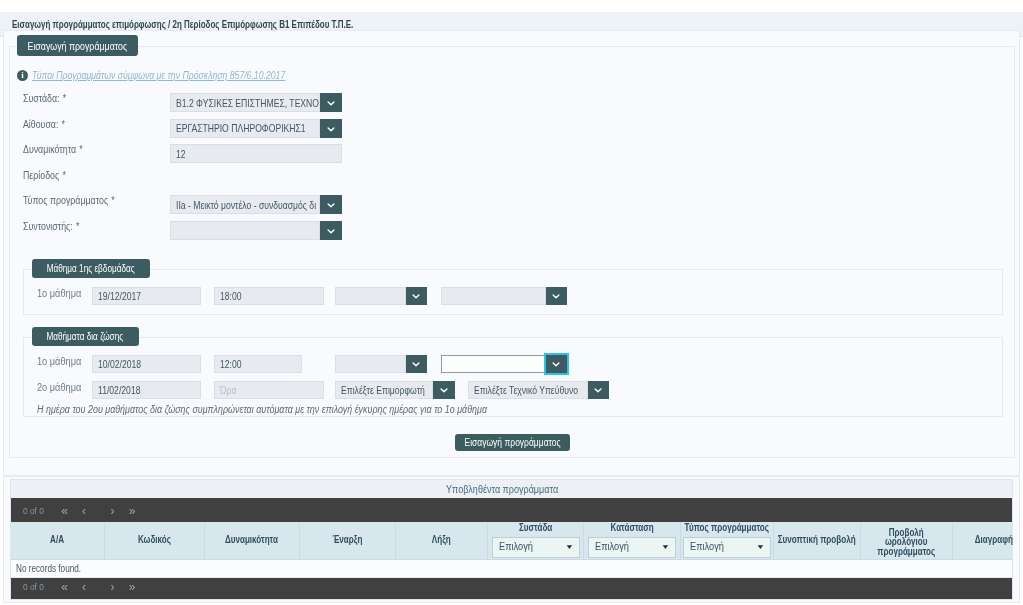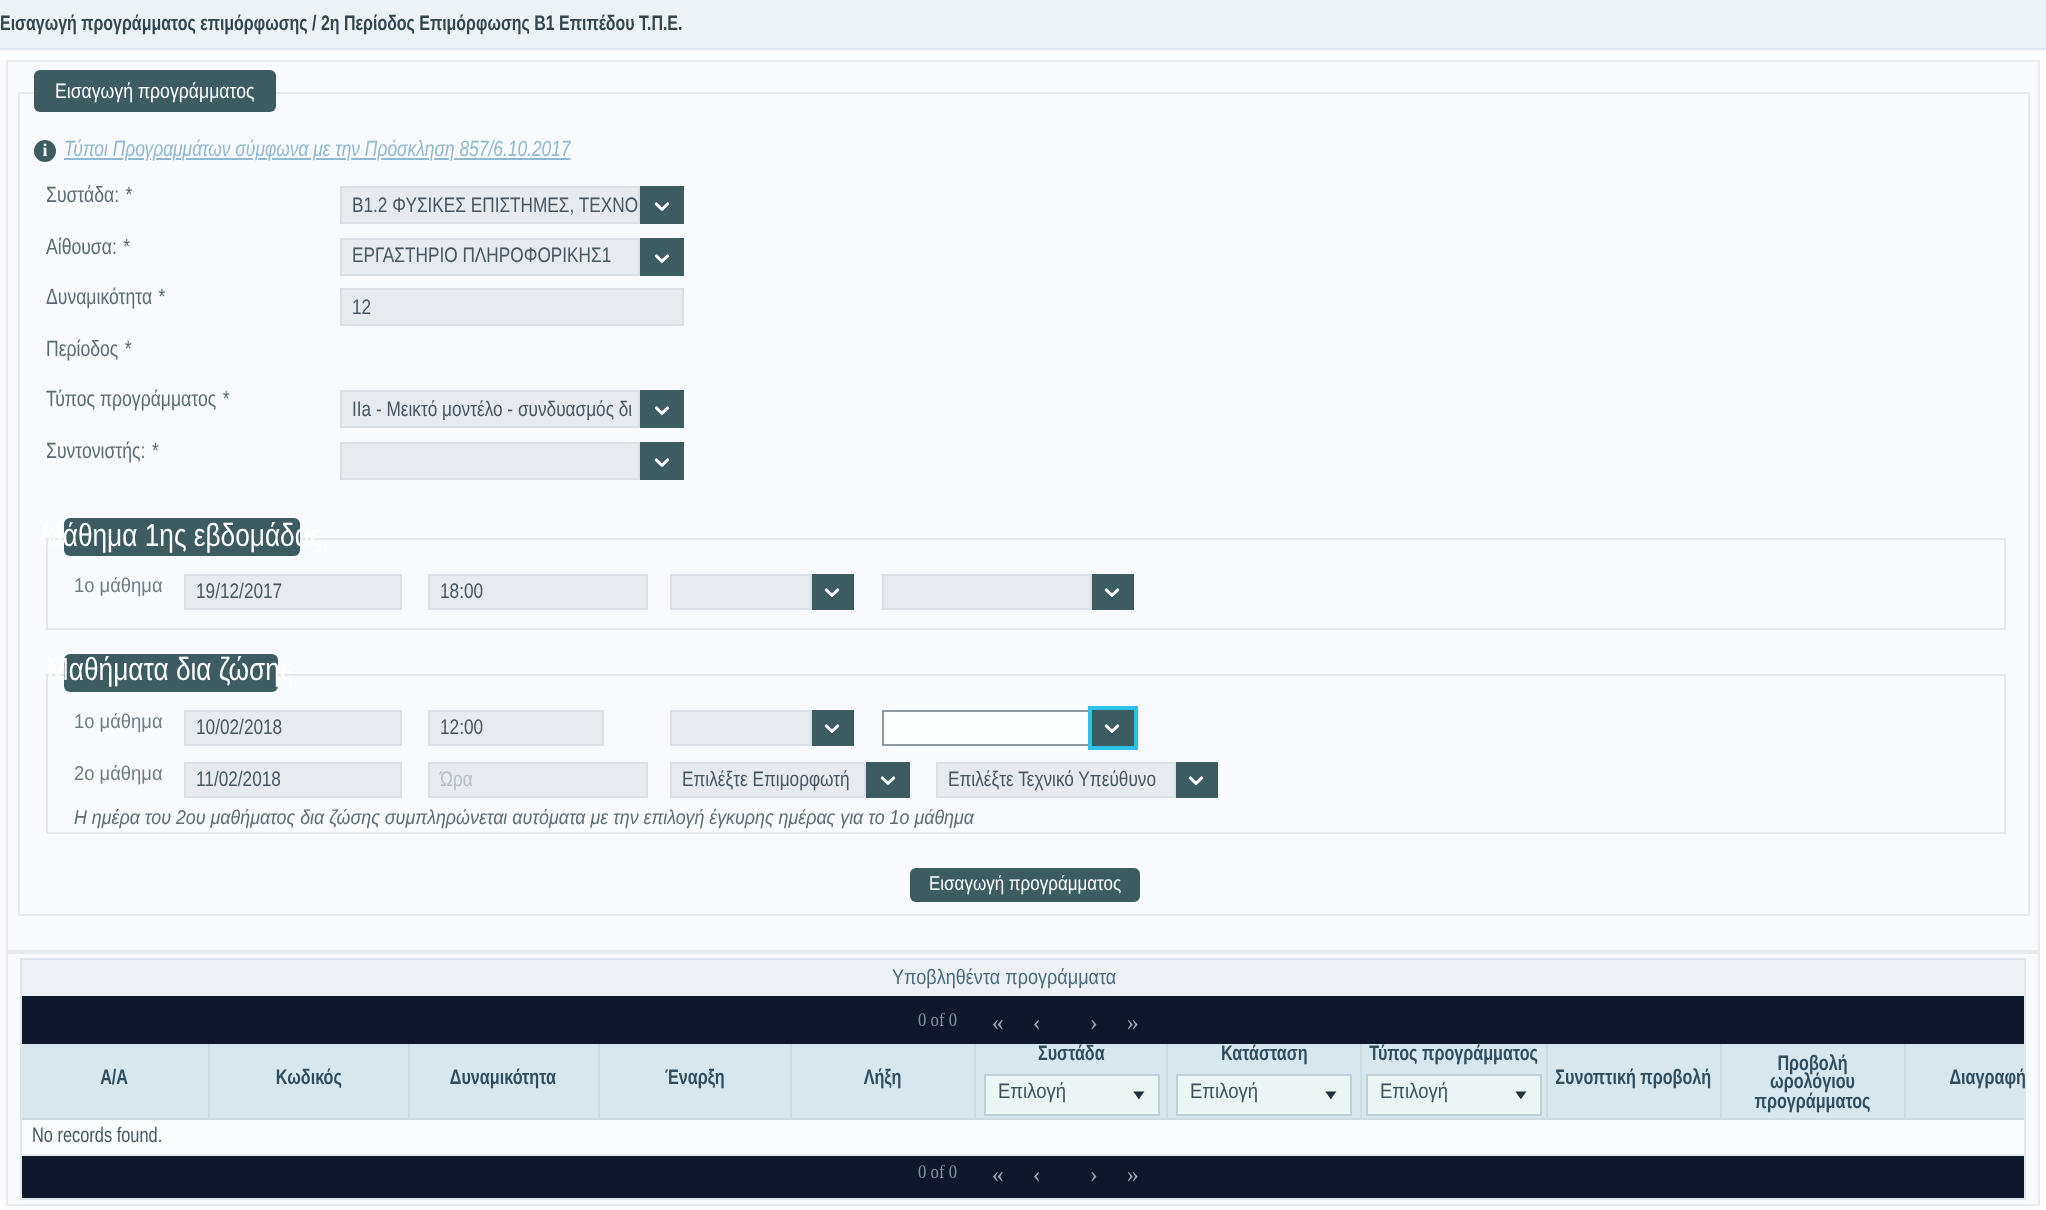--- a/index.html
+++ b/index.html
@@ -1,22 +1,22 @@
 <!DOCTYPE html>
 <html lang="el"><head>
 <meta charset="utf-8">
 <title>Εισαγωγή προγράμματος επιμόρφωσης</title>
 <style>
   html,body{margin:0;padding:0;}
   body{width:1023px;height:605px;overflow:hidden;background:#ffffff;
        font-family:"Liberation Sans",sans-serif;font-size:12px;color:#4a5a63;
        -webkit-font-smoothing:antialiased;}
-  .pagetitle{position:absolute;left:0;top:0;width:1023px;height:25px;background:#edf2f7;
+  .pagetitle{position:absolute;left:0;top:12px;width:1023px;height:25px;background:#edf2f7;
        border-bottom:1px solid #dce5ec;box-sizing:border-box;
-       display:flex;align-items:center;font-weight:bold;font-size:10.5px;color:#33464f;}
+       display:flex;align-items:center;padding-left:12px;font-weight:bold;font-size:10.5px;color:#33464f;}
   .pagetitle span{display:inline-block;transform:scaleX(0.76);transform-origin:0 50%;white-space:nowrap;}
 
   
   .outer{position:absolute;left:3px;top:30px;width:1017px;height:446px;
        background:#f9fafd;border:1px solid #e7ebf0;box-sizing:border-box;}
   .panel{position:absolute;left:9px;top:45.5px;width:1006px;height:412px;
        background:#f9fafd;border:1px solid #e5eaee;box-sizing:border-box;}
   .tab{position:absolute;left:17px;top:35px;height:21px;width:121px;background:#3c5c62;color:#fff;
        border-radius:3px;display:flex;align-items:center;justify-content:center;font-size:10.5px;
        box-sizing:border-box;}
@@ -51,21 +51,21 @@
   .dis .inp{background:#f2f5f5;color:#d4dadc;border-color:#eef1f1;}
   .dis .ddbtn{background:#c2caca;}
   .dis .ddbtn path{stroke:#eef1f1;stroke-width:2;}
   .inp.ph span{color:#b6c0c7;}
   .ctrl.focused .inp{background:#fcfdfd;border:1px solid #8a9aa3;}
   .ctrl.focused .ddbtn{outline:2px solid #29c3ea;outline-offset:0;position:relative;z-index:2;}
 
   
   .fs{position:absolute;background:#f9fafd;border:1px solid #e4e9ee;box-sizing:border-box;}
   .fslegend{position:absolute;height:19px;background:#3c5c62;color:#fff;border-radius:3px;
-       display:flex;align-items:center;justify-content:center;font-size:16px;box-sizing:border-box;}
+       display:flex;align-items:center;justify-content:center;font-size:10px;box-sizing:border-box;}
   .fslegend span{display:inline-block;transform:scaleX(0.82);transform-origin:50% 50%;white-space:nowrap;}
 
   .subrow{position:absolute;height:17.5px;}
   .sublabel{position:absolute;font-size:10px;color:#6d7d86;white-space:nowrap;top:1px;
        display:inline-block;transform:scaleX(0.92);transform-origin:0 50%;}
 
   .note{position:absolute;font-style:italic;font-size:10px;color:#5d6d76;white-space:nowrap;
        display:inline-block;transform:scaleX(0.893);transform-origin:0 50%;}
 
   .submitbtn{position:absolute;background:#3c5c62;color:#fff;border-radius:3px;box-sizing:border-box;
@@ -73,22 +73,22 @@
   .submitbtn span{display:inline-block;transform:scaleX(0.85);transform-origin:50% 50%;white-space:nowrap;}
 
   
   .gridouter{position:absolute;left:3px;top:476px;width:1017px;height:127px;
        background:#f9fafd;border:1px solid #e7ebf0;box-sizing:border-box;}
   .gridbox{position:absolute;left:10px;top:479px;width:1003px;height:121px;
        border:1px solid #dce6ec;box-sizing:border-box;background:#f2f5f9;}
   .gridtitle{position:absolute;left:11px;top:480px;width:1001px;height:18px;
        background:#edf1f6;box-sizing:border-box;
        display:flex;align-items:center;justify-content:center;font-size:10.5px;color:#4a6a7d;}
-  .pager{position:absolute;height:25px;display:flex;align-items:center;justify-content:center;
-       width:1001px;left:11px;background:#0f172a;box-sizing:border-box;font-family:Liberation Serif, serif;}
+  .pager{position:absolute;height:25px;display:flex;align-items:center;justify-content:flex-start;
+       width:1001px;left:11px;background:#404040;box-sizing:border-box;}
   .pagerinner{display:flex;align-items:center;font-size:10px;color:#8795a0;padding-left:12px;}
   .pagecount{margin-right:8px;letter-spacing:0px;font-size:9.5px;display:inline-block;transform:scaleX(0.88);transform-origin:0 50%;}
   .pagebtn{width:19.5px;text-align:center;font-size:12px;color:#9aa8b1;line-height:1;}
   .pagebtn.gapl{margin-left:9px;}
   .gridheadrow{position:absolute;left:11px;width:1001px;background:#d8e7ee;box-sizing:border-box;
        border-bottom:1px solid #cbdbe2;}
   .gcell{position:absolute;top:0;height:100%;box-sizing:border-box;
        display:flex;flex-direction:column;align-items:center;justify-content:center;
        font-size:10.5px;font-weight:bold;color:#2f4d5e;border-right:1px solid #cbdbe2;
        text-align:center;line-height:9.8px;white-space:nowrap;}

